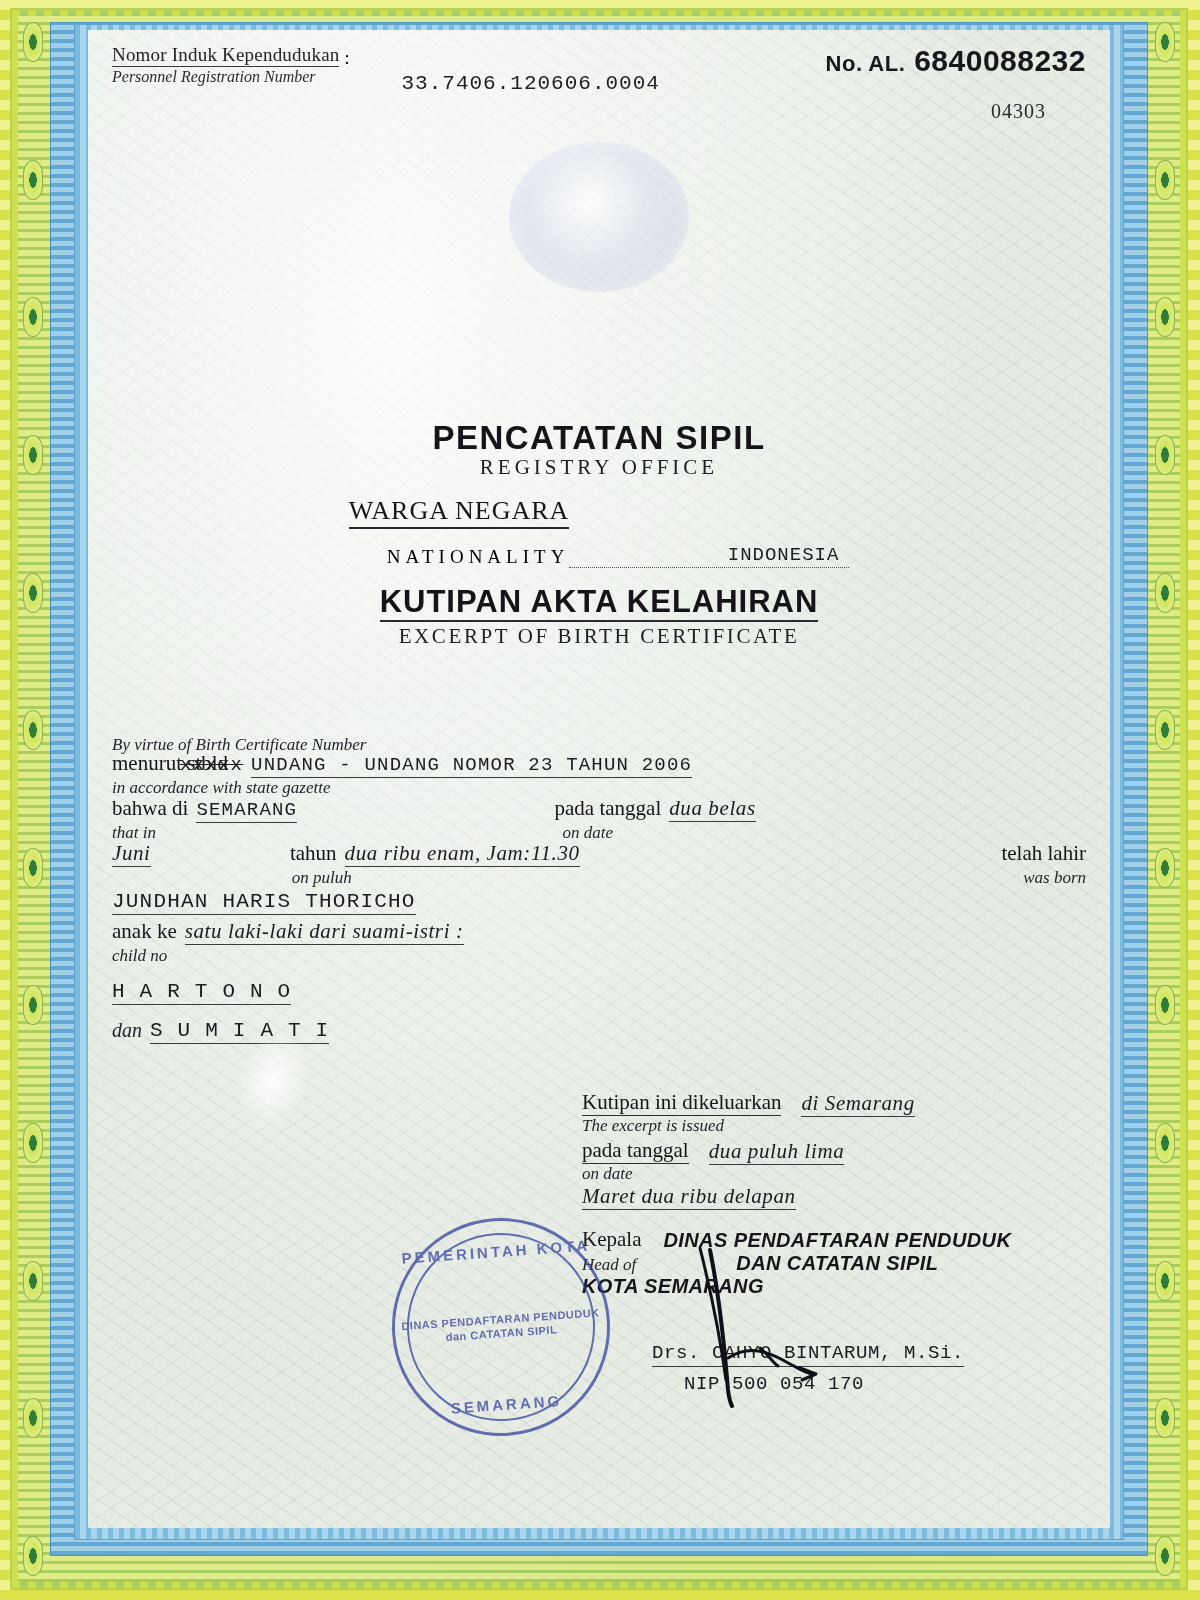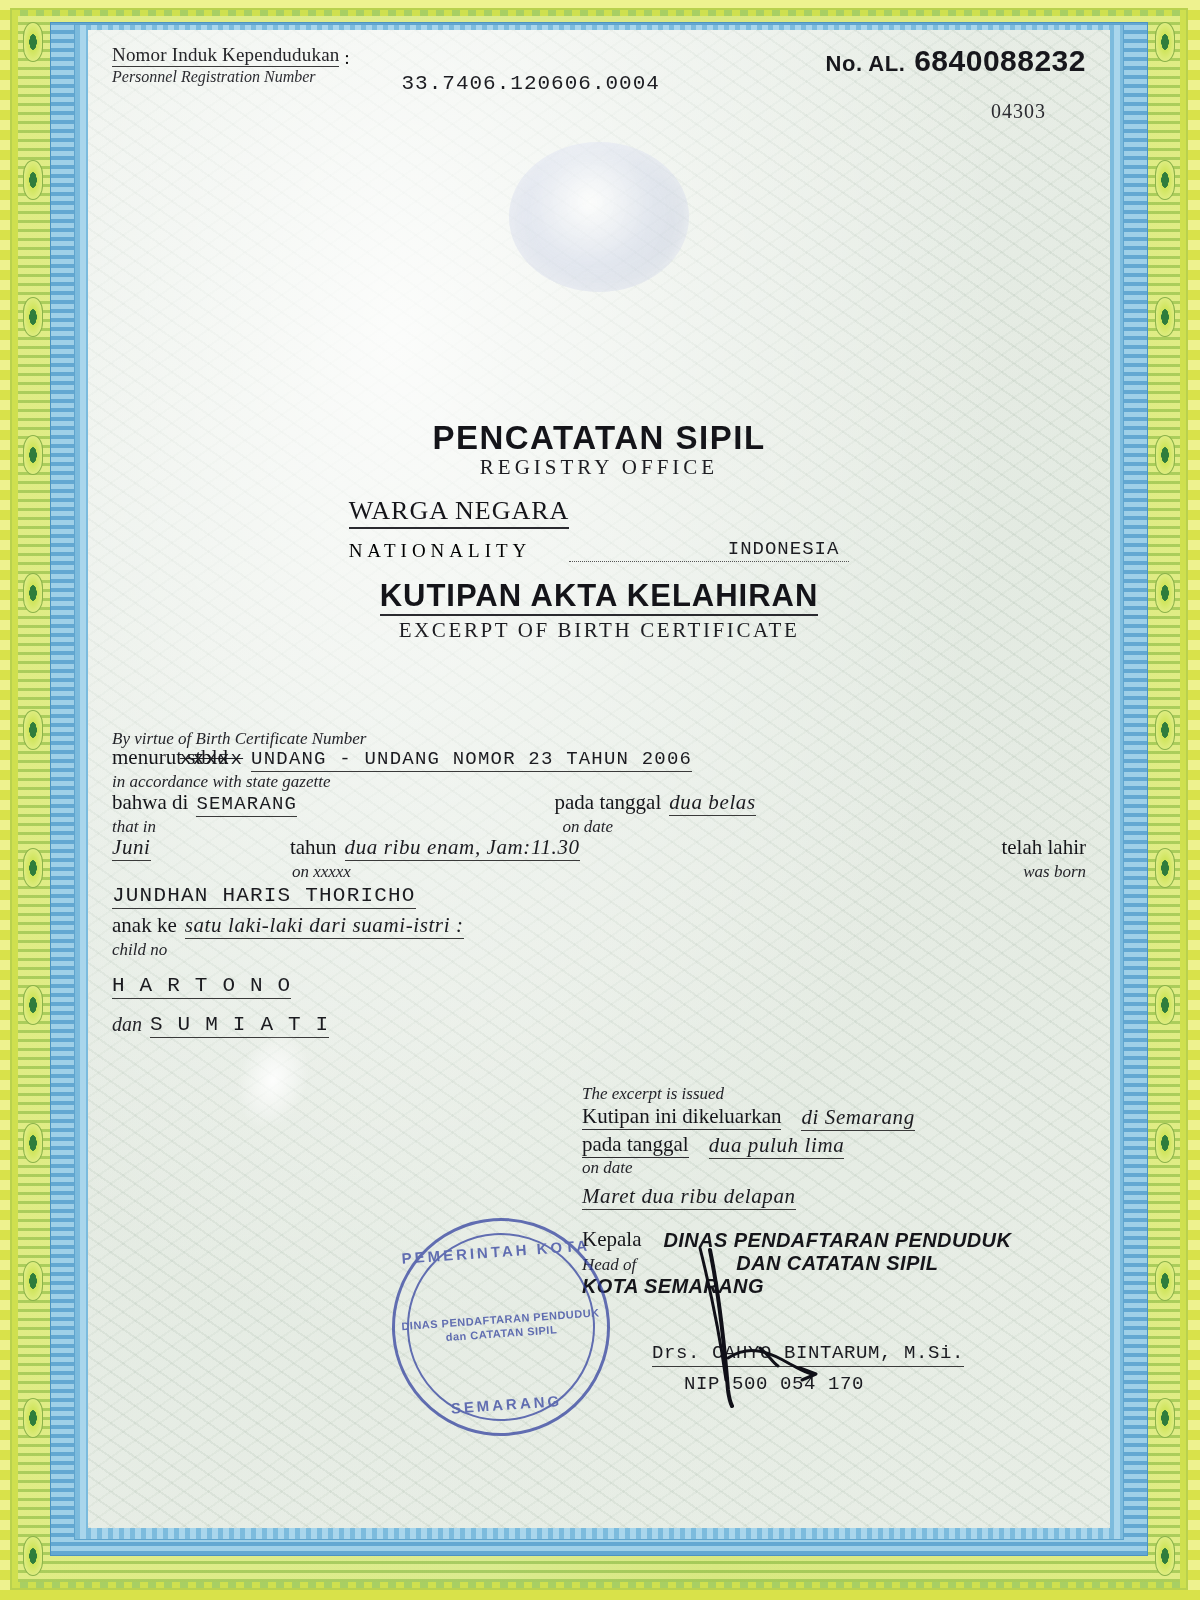--- a/index.html
+++ b/index.html
@@ -126,21 +126,21 @@
     font-family:"Liberation Serif", serif;
     font-size:21px; letter-spacing:4px; color:#1d1d22; margin-top:-2px;
   }
   .wn-row {
     display:flex; align-items:flex-end; justify-content:center; margin-top:16px;
   }
   .wn-label {
     font-size:26px; letter-spacing:1px; color:#15151a;
     border-bottom:2px solid #2a2a2f; padding-bottom:1px;
   }
-  .wn-en { font-size:19px; letter-spacing:5px; text-align:left; margin-top:11px; }
+  .wn-en { font-size:19px; letter-spacing:5px; text-align:right; margin-top:17px; }
   .wn-value {
     font-family:"Liberation Mono", monospace; font-size:19px; color:#1d1d22;
     letter-spacing:1px; padding:0 10px 1px 14px;
     border-bottom:1px dotted #555; min-width:280px; text-align:right;
   }
   .t-main2 {
     font-family:"Liberation Sans", sans-serif;
     font-weight:bold; font-size:31px; letter-spacing:1px; color:#141419;
     display:inline-block; border-bottom:2px solid #2a2a2f; margin-top:16px;
   }
@@ -367,21 +367,21 @@
           <span class="under hand-script">Juni</span>
         </span>
         <span class="lbl">tahun</span>
         <span class="pair" style="flex:2.1;">
           <span class="under hand-script">dua ribu enam, Jam:11.30</span>
         </span>
         <span class="lbl">telah lahir</span>
       </div>
       <div class="line-1 blk">
         <span class="pair" style="flex:.55;"><span class="dots"></span></span>
-        <span class="lbl-en">on xxxxx</span>
+        <span class="lbl-en">on puluh</span>
         <span class="pair" style="flex:2.1;"><span class="dots"></span></span>
         <span class="lbl-en">was born</span>
       </div>
 
       <div class="line-1 blk" style="margin-top:2px;">
         <span class="pair">
           <span class="under hand" style="font-size:21px;">JUNDHAN  HARIS  THORICHO</span>
         </span>
       </div>
       <div class="line-1 blk">
@@ -413,43 +413,43 @@
         <span class="pair">
           <span class="under hand" style="font-size:21px;">S U M I A T I</span>
         </span>
       </div>
       <div class="line-1 blk">
         <span class="pair"><span class="dots"></span></span>
       </div>
     </div>
 
     <div class="issue">
-      <div class="line-1">
-        <span class="lbl-en">The excerpt is issued</span>
-        <span class="pair" style="margin-left:12px;"><span class="dots"></span></span>
-      </div>
       <div class="line-1">
         <span class="lbl und">Kutipan ini dikeluarkan</span>
         <span class="pair" style="margin-left:12px;">
           <span class="under hand-script">di Semarang</span>
         </span>
+      </div>
+      <div class="line-1">
+        <span class="lbl-en">The excerpt is issued</span>
+        <span class="pair" style="margin-left:12px;"><span class="dots"></span></span>
       </div>
 
       <div class="line-1" style="margin-top:2px;">
         <span class="lbl und">pada tanggal</span>
         <span class="pair" style="margin-left:12px;">
           <span class="under hand-script">dua puluh lima</span>
         </span>
       </div>
       <div class="line-1">
         <span class="lbl-en">on date</span>
         <span class="pair" style="margin-left:12px;"><span class="dots"></span></span>
       </div>
 
-      <div class="line-1" style="margin-top:6px;">
+      <div class="line-1" style="">
         <span class="pair">
           <span class="under hand-script">Maret dua ribu delapan</span>
         </span>
       </div>
       <div class="line-1">
         <span class="pair"><span class="dots"></span></span>
       </div>
     </div>
 
     <div class="kepala">

